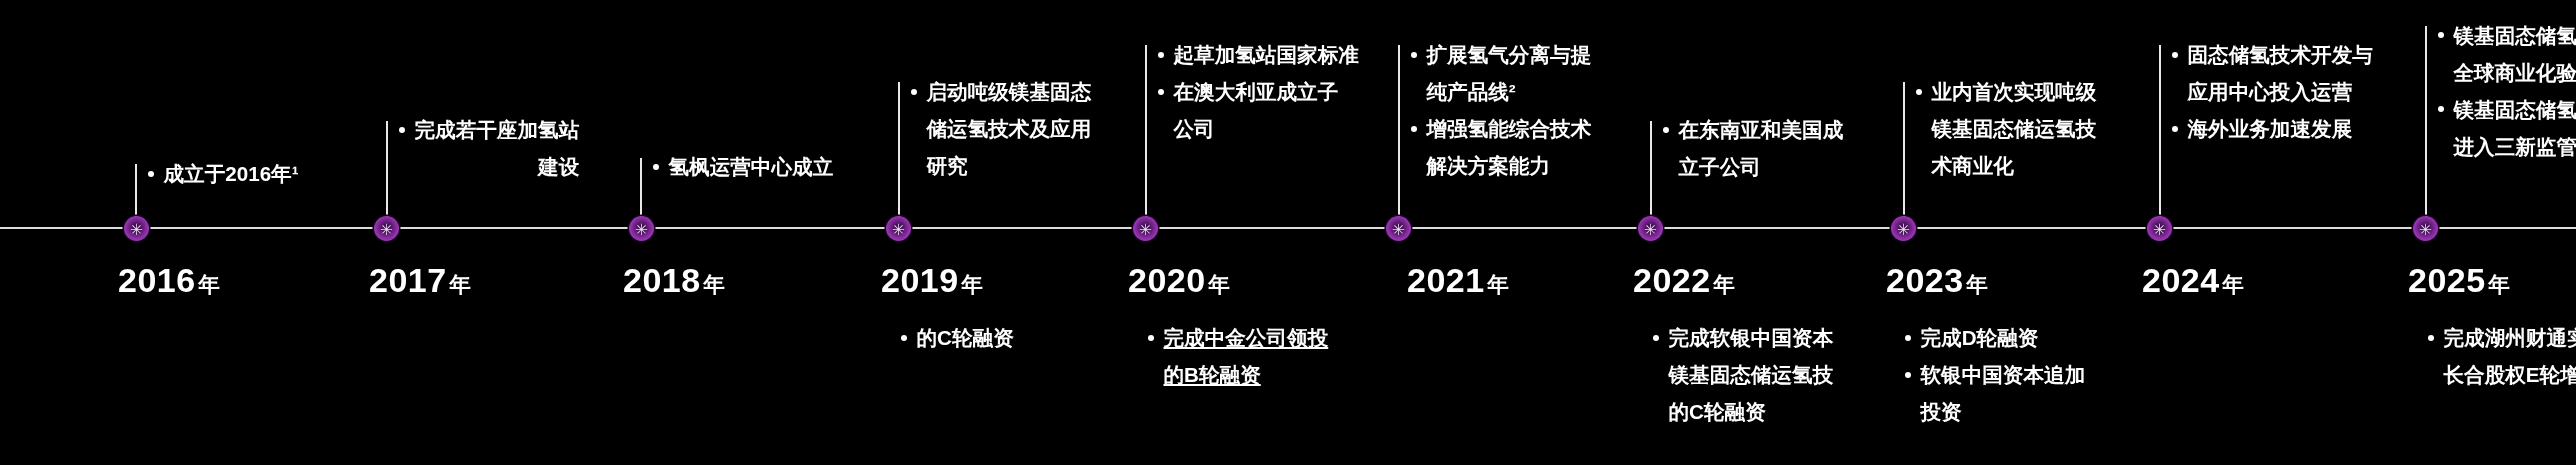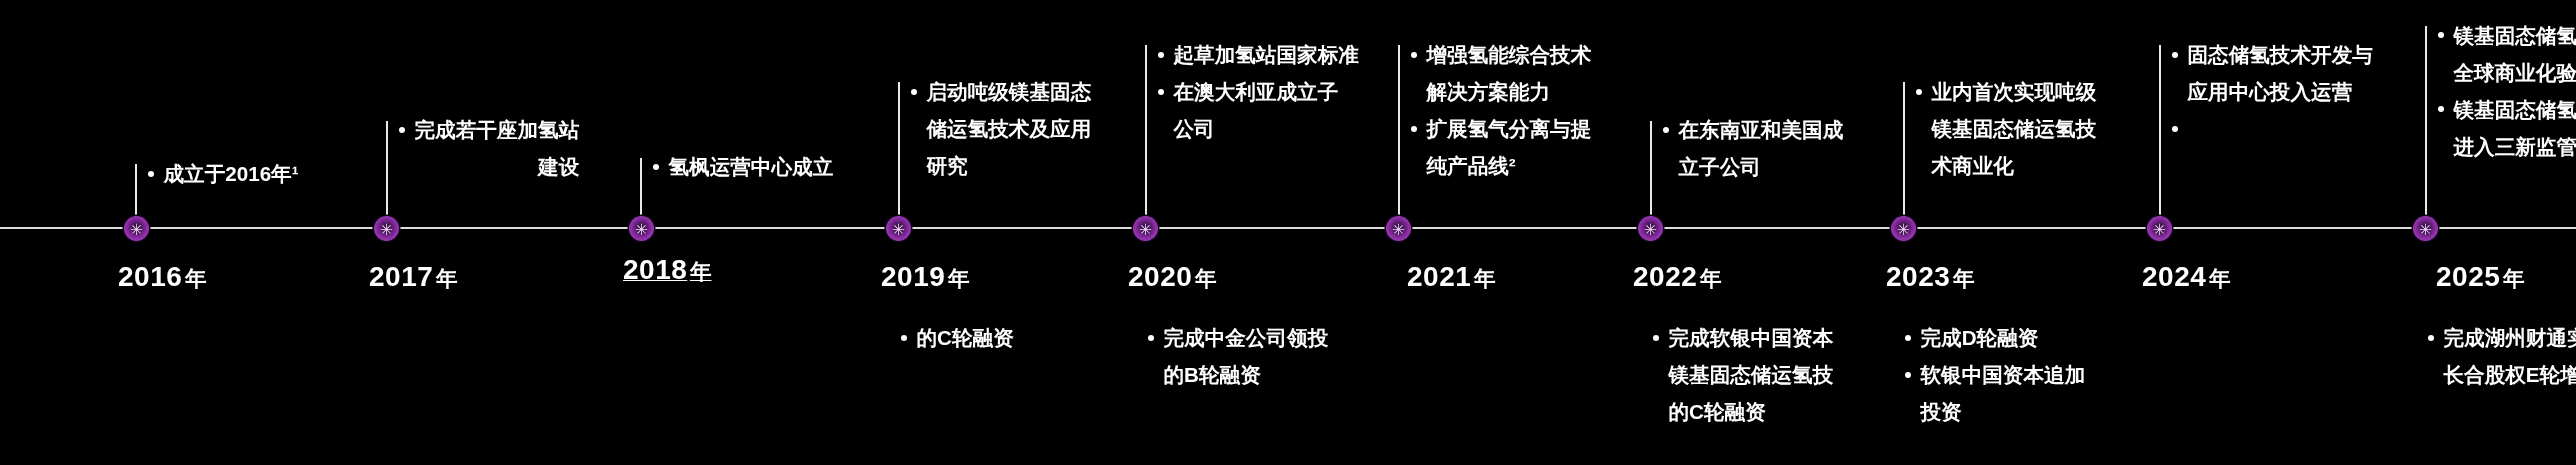--- a/index.html
+++ b/index.html
@@ -49,21 +49,21 @@
     transform: translateY(0.5px);
   }
   .year {
     position: absolute;
     white-space: nowrap;
     font-weight: bold;
     color: #ffffff;
     z-index: 2;
   }
   .yr {
-    font-size: 28px;
+    font-size: 34px;
     letter-spacing: 0.5px;
   }
   .suffix {
     font-size: 21.6px;
     margin-left: 2.6px;
   }
   .milestones {
     position: absolute;
     z-index: 2;
   }
@@ -117,21 +117,21 @@
           <div class="lines">
             <div class="line">完成若干座加氢站</div>
             <div class="line">建设</div>
           </div>
         </div>
       </div>
       <div class="connector" style="left: 640px; top: 158px; height: 71px;"></div>
       <div class="node" style="left: 629px; top: 216px;">
         <span class="node-glyph">✳</span>
       </div>
-      <div class="year" style="left: 623px; top: 254px; text-decoration: underline;"><span class="yr">2018</span><span class="suffix">年</span></div>
+      <div class="year" style="left: 623px; top: 261px;"><span class="yr">2018</span><span class="suffix">年</span></div>
       <div class="milestones" style="left: 653px; top: 148px;">
         <div class="milestone">
           <span class="dot"></span>
           <div class="lines">
             <div class="line">氢枫运营中心成立</div>
           </div>
         </div>
       </div>
       <div class="connector" style="left: 898px; top: 82px; height: 146px;"></div>
       <div class="node" style="left: 886px; top: 216px;">
@@ -169,47 +169,47 @@
           </div>
         </div>
         <div class="milestone">
           <span class="dot"></span>
           <div class="lines">
             <div class="line">在澳大利亚成立子</div>
             <div class="line">公司</div>
           </div>
         </div>
       </div>
-      <div class="milestones" style="left: 1148px; top: 319px;">
+      <div class="milestones" style="left: 1148px; top: 319px; text-decoration: underline;">
         <div class="milestone">
           <span class="dot"></span>
           <div class="lines">
             <div class="line">完成中金公司领投</div>
             <div class="line">的B轮融资</div>
           </div>
         </div>
       </div>
       <div class="connector" style="left: 1398px; top: 45px; height: 183px;"></div>
       <div class="node" style="left: 1386px; top: 216px;">
         <span class="node-glyph">✳</span>
       </div>
       <div class="year" style="left: 1381px; top: 261px; margin-left: 26px;"><span class="yr">2021</span><span class="suffix">年</span></div>
       <div class="milestones" style="left: 1411px; top: 36px;">
         <div class="milestone">
           <span class="dot"></span>
           <div class="lines">
+            <div class="line">扩展氢气分离与提</div>
+            <div class="line">纯产品线²</div>
+          </div>
+        </div>
+        <div class="milestone">
+          <span class="dot"></span>
+          <div class="lines">
             <div class="line">增强氢能综合技术</div>
             <div class="line">解决方案能力</div>
-          </div>
-        </div>
-        <div class="milestone">
-          <span class="dot"></span>
-          <div class="lines">
-            <div class="line">扩展氢气分离与提</div>
-            <div class="line">纯产品线²</div>
           </div>
         </div>
       </div>
       <div class="connector" style="left: 1650px; top: 121px; height: 108px;"></div>
       <div class="node" style="left: 1638px; top: 216px;">
         <span class="node-glyph">✳</span>
       </div>
       <div class="year" style="left: 1633px; top: 261px;"><span class="yr">2022</span><span class="suffix">年</span></div>
       <div class="milestones" style="left: 1663px; top: 111px;">
         <div class="milestone">
@@ -268,27 +268,30 @@
       <div class="milestones" style="left: 2172px; top: 36px;">
         <div class="milestone">
           <span class="dot"></span>
           <div class="lines">
             <div class="line">固态储氢技术开发与</div>
             <div class="line">应用中心投入运营</div>
           </div>
         </div>
         <div class="milestone">
           <span class="dot"></span>
+          <div class="lines">
+            <div class="line">海外业务加速发展</div>
+          </div>
         </div>
       </div>
       <div class="connector" style="left: 2425px; top: 26px; height: 202px;"></div>
       <div class="node" style="left: 2413px; top: 216px;">
         <span class="node-glyph">✳</span>
       </div>
-      <div class="year" style="left: 2408px; top: 261px; margin-left: 28px;"><span class="yr">2025</span><span class="suffix">年</span></div>
+      <div class="year" style="left: 2408px; top: 261px;"><span class="yr">2025</span><span class="suffix">年</span></div>
       <div class="milestones" style="left: 2438px; top: 16.5px;">
         <div class="milestone">
           <span class="dot"></span>
           <div class="lines">
             <div class="line">镁基固态储氢技术</div>
             <div class="line">全球商业化验证</div>
           </div>
         </div>
         <div class="milestone">
           <span class="dot"></span>

